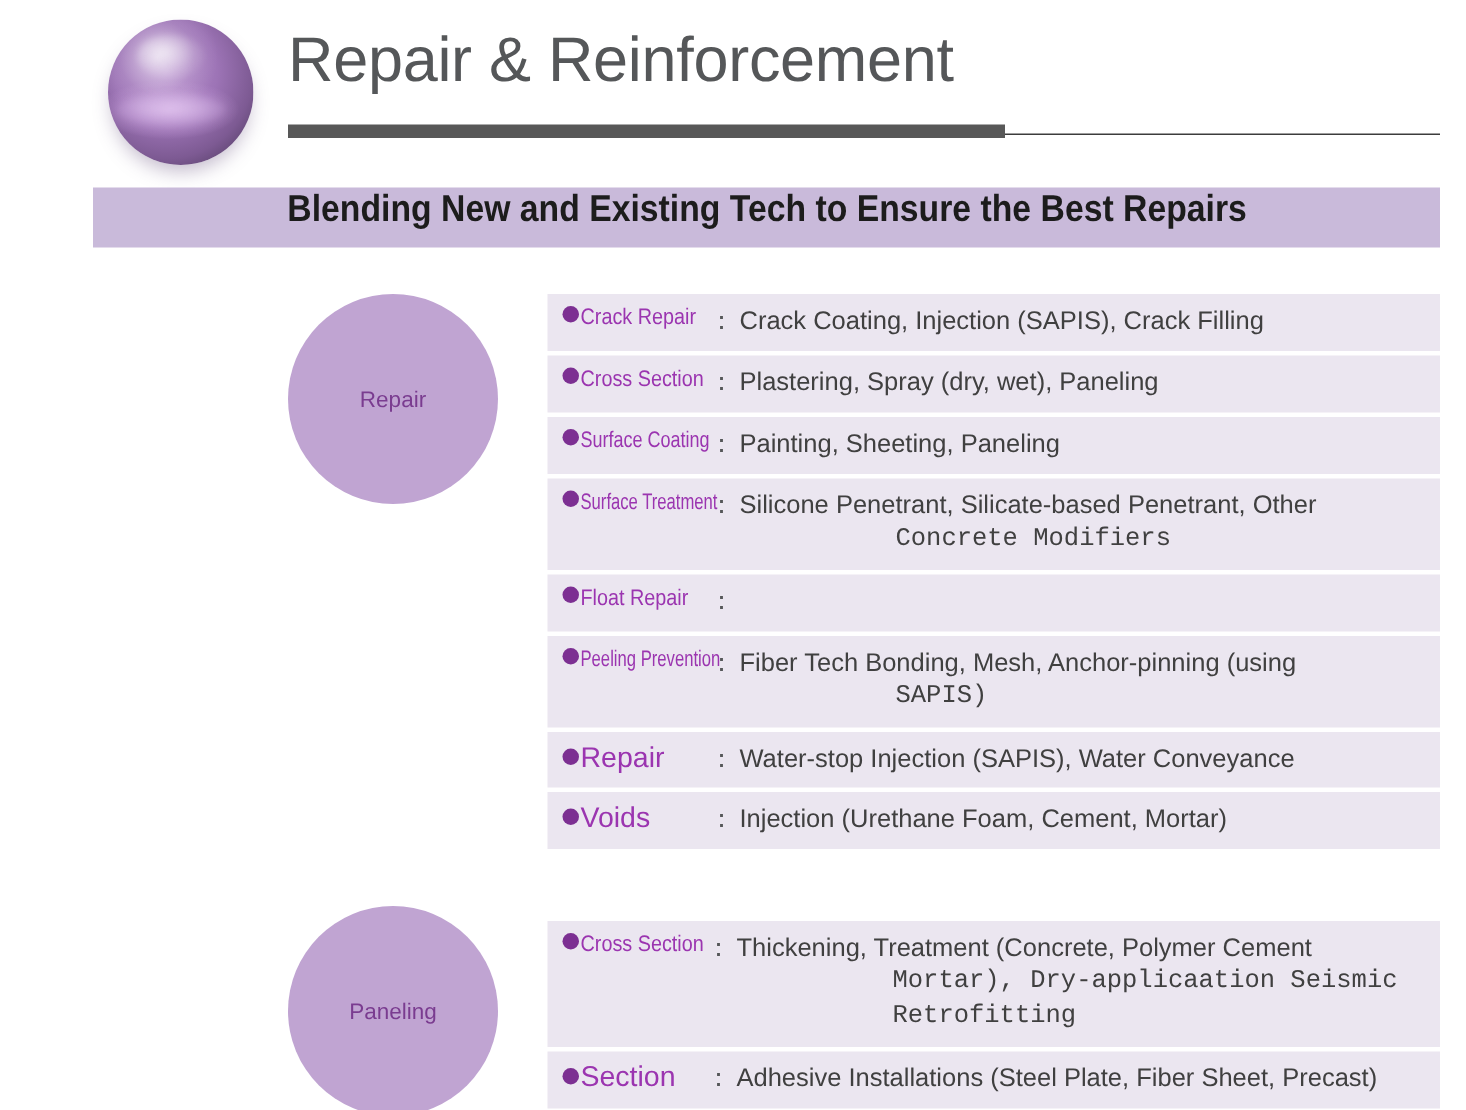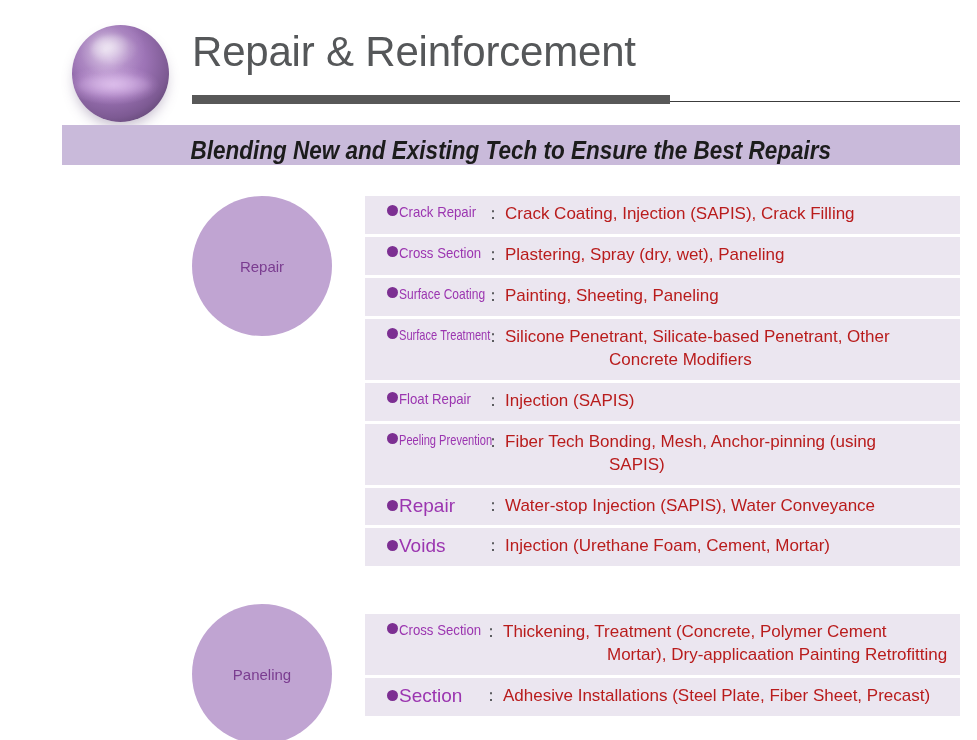--- a/index.html
+++ b/index.html
@@ -15,21 +15,21 @@
   #page {
     position: relative;
     width: 977px;
     height: 740px;
     background: #ffffff;
   }
 
   
   #header {
     position: absolute;
-    left: 0; top: 16px;
+    left: 0; top: 4px;
     width: 977px; height: 112px;
   }
 
   #sphere-icon {
     position: absolute;
     left: 72px; top: 9px;
     width: 97px; height: 97px;
     border-radius: 50%;
     background:
       radial-gradient(circle at 34% 26%, rgba(255,255,255,0.55) 0%, rgba(255,255,255,0.10) 26%, rgba(255,255,255,0) 42%),
@@ -77,23 +77,22 @@
     background: #585858;
   }
 
   
   #banner {
     position: absolute;
     left: 62px; top: 125px;
     width: 898px; height: 40px;
     background: #c9bada;
     display: flex;
-    align-items: flex-end;
+    align-items: flex-start;
     justify-content: center;
-    font-style: italic;
   }
   #banner-text {
     font-size: 25px;
     font-weight: 700;
     color: #1c1c1c;
     transform: scaleX(0.90);
     transform-origin: center center;
     white-space: nowrap;
   }
 
@@ -131,21 +130,21 @@
     left: 365px;
     width: 595px;
   }
   #rows-repair    { top: 0px; }
   #rows-reinforce { top: 10px; }
 
   .row {
     position: relative;
     background: #ebe6f0;
     margin-bottom: 3px;
-    padding: 7px 10px 8px 22px;
+    padding: 7px 10px 8px 10px;
     display: flex;
     align-items: flex-start;
   }
 
   .row-label-col {
     flex: 0 0 96px;
     width: 96px;
     display: flex;
     align-items: baseline;
     white-space: nowrap;
@@ -181,28 +180,29 @@
     width: 20px;
     text-align: center;
     font-size: 17px;
     color: #555759;
     line-height: 1.35;
   }
 
   .row-desc {
     flex: 1 1 auto;
     font-size: 17px;
-    color: #b91c1c;
+    color: #404040;
     line-height: 1.35;
     text-indent: 0;
     padding-left: 2px;
   }
   .row-desc .cont {
     display: block;
     padding-left: 104px;
+    font-family: Liberation Mono, monospace;
   }
 
   
   #rows-reinforce .row-label-col { flex-basis: 94px; width: 94px; }
 </style>
 </head>
 <body>
 
 <div id="page">
 
@@ -275,23 +275,20 @@
           <span class="cont">Concrete Modifiers</span>
         </div>
       </div>
 
       <div class="row">
         <div class="row-label-col">
           <span class="bullet-icon"></span>
           <span class="row-label squeeze-soft">Float Repair</span>
         </div>
         <div class="row-colon">：</div>
-        <div class="row-desc">
-          <span>Injection (SAPIS)</span>
-        </div>
       </div>
 
       <div class="row">
         <div class="row-label-col">
           <span class="bullet-icon"></span>
           <span class="row-label squeeze-hard">Peeling Prevention</span>
         </div>
         <div class="row-colon">：</div>
         <div class="row-desc">
           <span>Fiber Tech Bonding, Mesh, Anchor-pinning (using</span>
@@ -333,21 +330,21 @@
     <div class="rows" id="rows-reinforce">
 
       <div class="row">
         <div class="row-label-col">
           <span class="bullet-icon"></span>
           <span class="row-label squeeze-soft">Cross Section</span>
         </div>
         <div class="row-colon">：</div>
         <div class="row-desc">
           <span>Thickening, Treatment (Concrete, Polymer Cement</span>
-          <span class="cont">Mortar), Dry-applicaation Painting Retrofitting</span>
+          <span class="cont">Mortar), Dry-applicaation Seismic Retrofitting</span>
         </div>
       </div>
 
       <div class="row">
         <div class="row-label-col">
           <span class="bullet-icon"></span>
           <span class="row-label squeeze-none">Section</span>
         </div>
         <div class="row-colon">：</div>
         <div class="row-desc">

